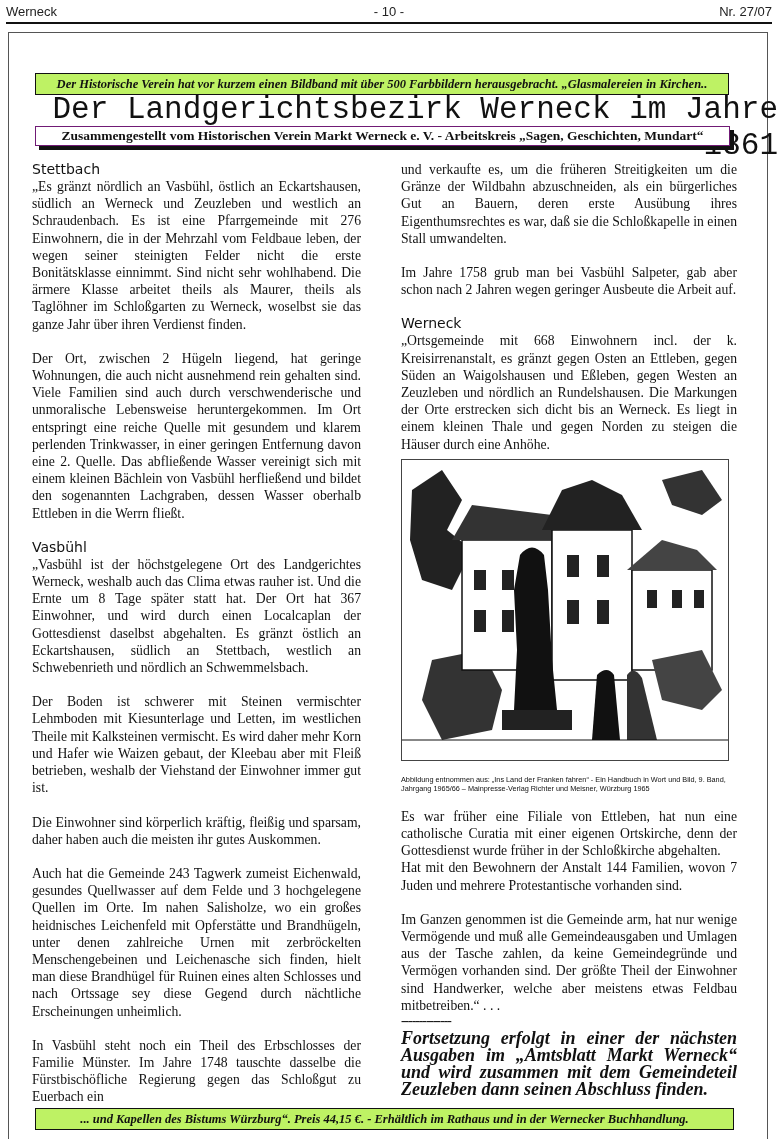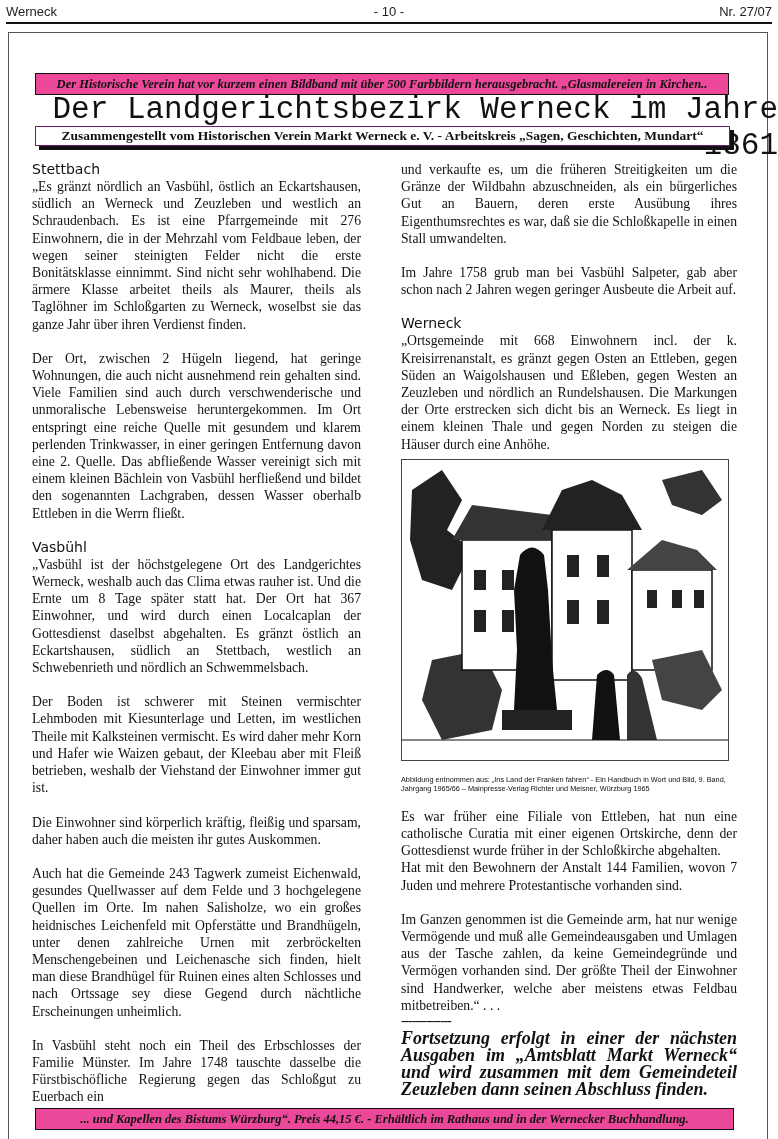--- a/index.html
+++ b/index.html
@@ -3,21 +3,21 @@
 <meta charset="utf-8">
 <style>
   html, body { margin: 0; padding: 0; background: #ffffff; }
   body { width: 778px; height: 1139px; position: relative; overflow: hidden; color: #111; }
   .runhead { position: absolute; top: 4px; left: 6px; right: 6px; height: 18px; font-family: "Liberation Sans", sans-serif; font-size: 13px; color: #222; }
   .runhead .l { position: absolute; left: 0; top: 0; }
   .runhead .c { position: absolute; left: 0; right: 0; text-align: center; top: 0; }
   .runhead .r { position: absolute; right: 0; top: 0; }
   .runrule { position: absolute; top: 22px; left: 6px; right: 6px; height: 2px; background: #111; }
   .frame { position: absolute; top: 32px; left: 8px; width: 760px; height: 1120px; border: 1px solid #555; box-sizing: border-box; }
-  .banner { position: absolute; font-family: "Liberation Serif", serif; font-style: italic; font-weight: bold; border: 1px solid #111; background: #ec4899; text-align: center; white-space: nowrap; }
+  .banner { position: absolute; font-family: "Liberation Serif", serif; font-style: italic; font-weight: bold; border: 1px solid #111; background: #bef264; text-align: center; white-space: nowrap; }
   .banner.top { top: 73px; left: 35px; width: 692px; height: 20px; font-size: 12.5px; line-height: 20px; }
   .banner.bottom { top: 1108px; left: 35px; width: 697px; height: 20px; font-size: 12.5px; line-height: 20px; }
   .title { position: absolute; top: 92px; left: 0; width: 778px; text-align: right; font-family: Liberation Mono, monospace; font-size: 31px; line-height: 36px; }
   .subbanner { position: absolute; top: 126px; left: 35px; width: 693px; height: 18px; border: 1px solid #701a75; box-shadow: 4px 4px 0 #111; font-family: "Liberation Serif", serif; font-weight: bold; font-size: 13.5px; line-height: 18px; text-align: center; white-space: nowrap; background:#fff; }
   .col { position: absolute; font-family: "Liberation Serif", serif; font-size: 13.7px; line-height: 17.2px; text-align: justify; }
   .col.left { left: 32px; top: 161px; width: 329px; }
   .col.right { left: 401px; top: 161px; width: 336px; }
   .col h2 { font-family: "DejaVu Sans", sans-serif; font-weight: normal; font-size: 14px; margin: 0; line-height: 17px; }
   .col p { margin: 0 0 17px 0; }
   .col p.tight { margin-bottom: 0; }

